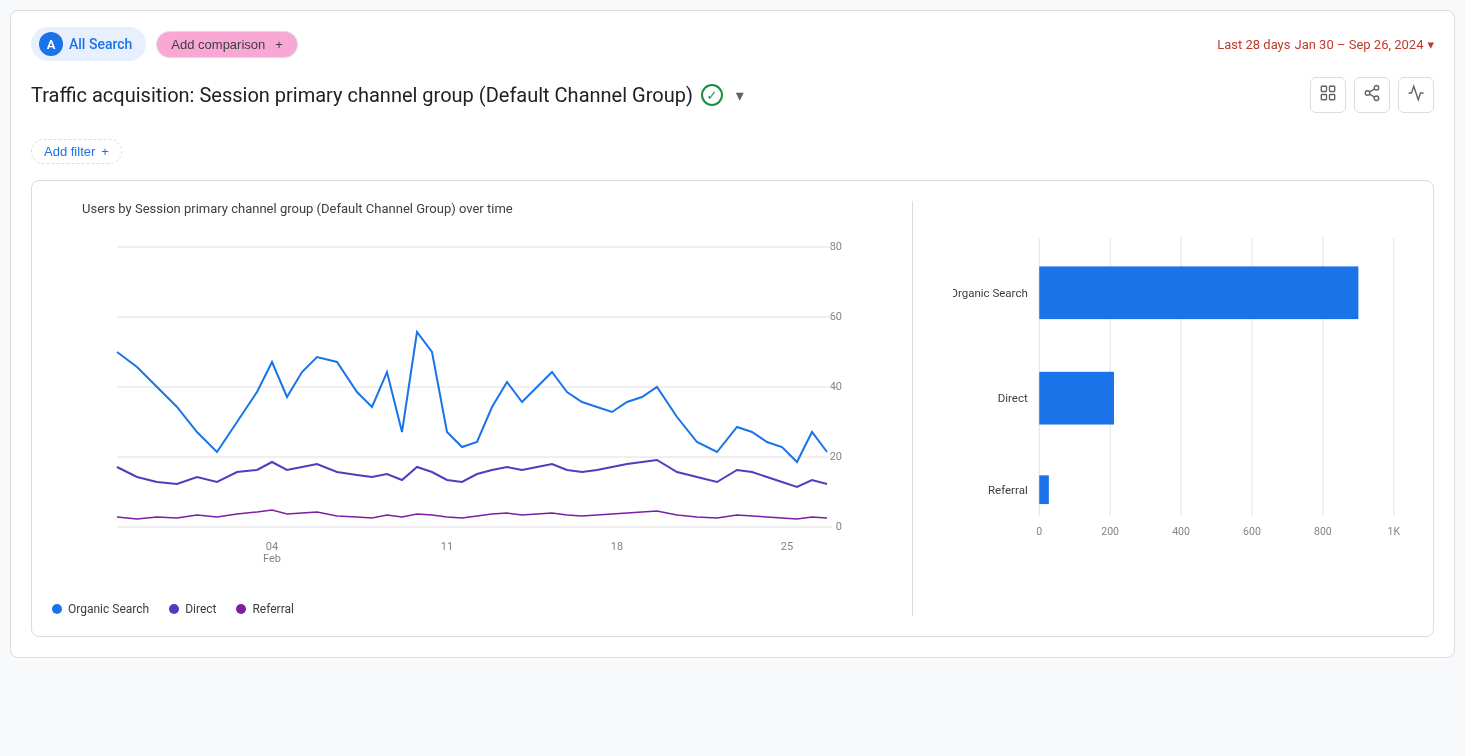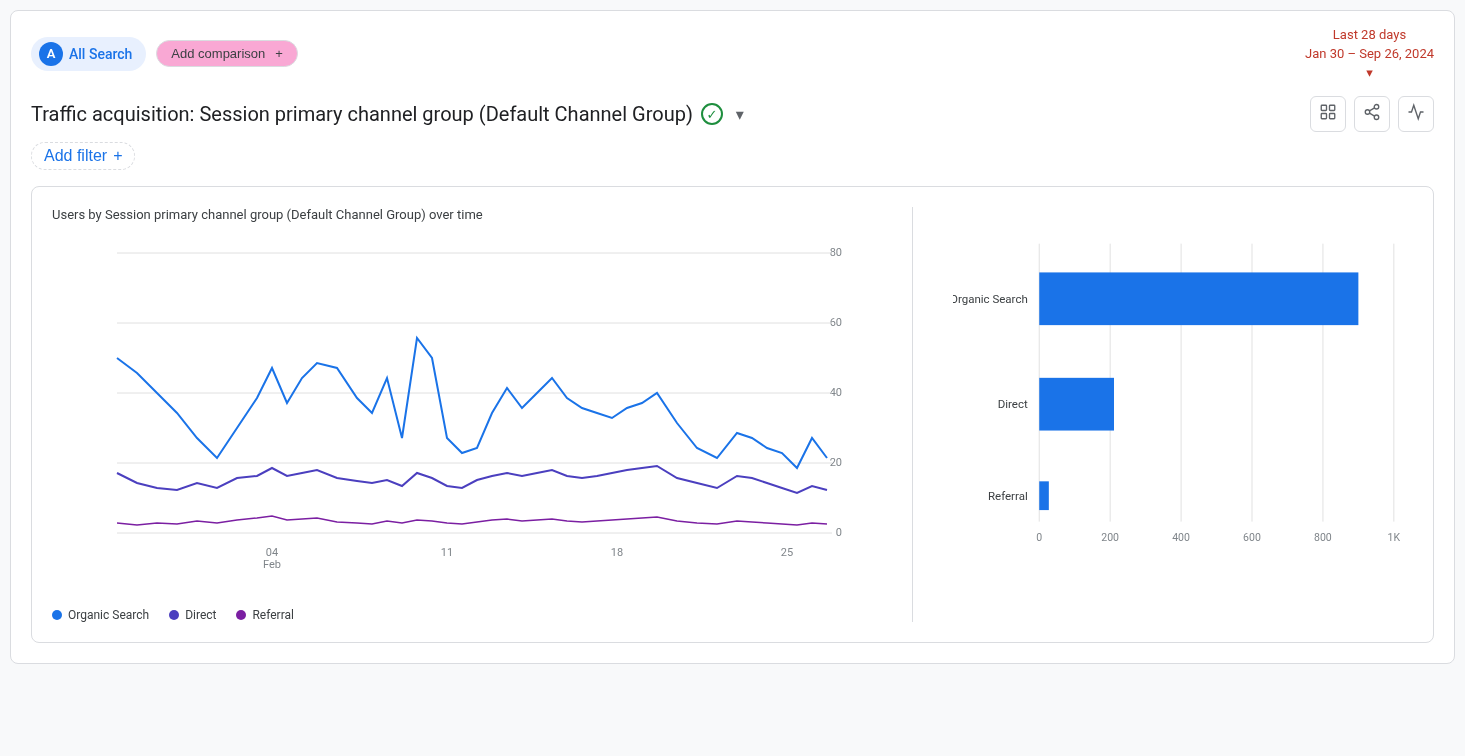--- a/index.html
+++ b/index.html
@@ -63,30 +63,29 @@
       color: #3c4043;
       font-size: 13px;
       cursor: pointer;
     }
     .date-range {
       color: #c0392b;
       font-size: 13px;
       display: flex;
       align-items: center;
       gap: 4px;
-      flex-direction: column;
     }
     .date-range .dropdown-arrow {
       color: #c0392b;
     }
     .title-row {
       display: flex;
       align-items: center;
       justify-content: space-between;
-      margin-bottom: 10px;
+      margin-bottom: 26px;
     }
     .title-left {
       display: flex;
       align-items: center;
       gap: 8px;
     }
     .page-title {
       font-size: 20px;
       font-weight: 400;
       color: #202124;
@@ -132,21 +131,21 @@
     }
     .add-filter-btn {
       display: inline-flex;
       align-items: center;
       gap: 6px;
       border: 1px dashed #dadce0;
       border-radius: 20px;
       padding: 4px 12px;
       background: #fff;
       color: #1a73e8;
-      font-size: 16px;
+      font-size: 13px;
       cursor: pointer;
       margin-bottom: 16px;
     }
     .charts-container {
       display: flex;
       gap: 0;
       border: 1px solid #dadce0;
       border-radius: 8px;
       padding: 20px;
       background: #fff;
@@ -157,20 +156,21 @@
       border-right: 1px solid #dadce0;
     }
     .bar-chart-section {
       flex: 0 0 500px;
       padding-left: 40px;
     }
     .chart-title {
       font-size: 13px;
       color: #3c4043;
       margin-bottom: 16px;
+      margin-left: 30px;
     }
     .line-chart-wrapper {
       position: relative;
       height: 360px;
     }
     .line-chart-svg {
       width: 100%;
       height: 100%;
     }
     .legend {

